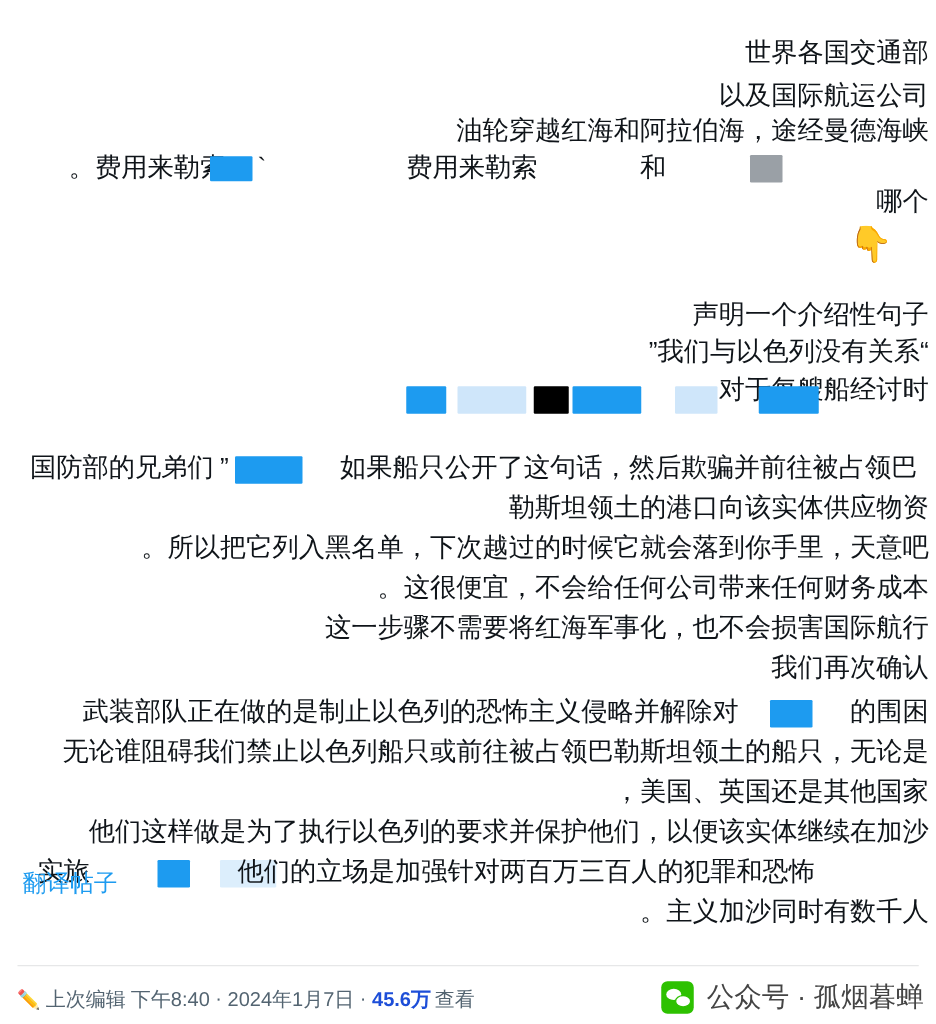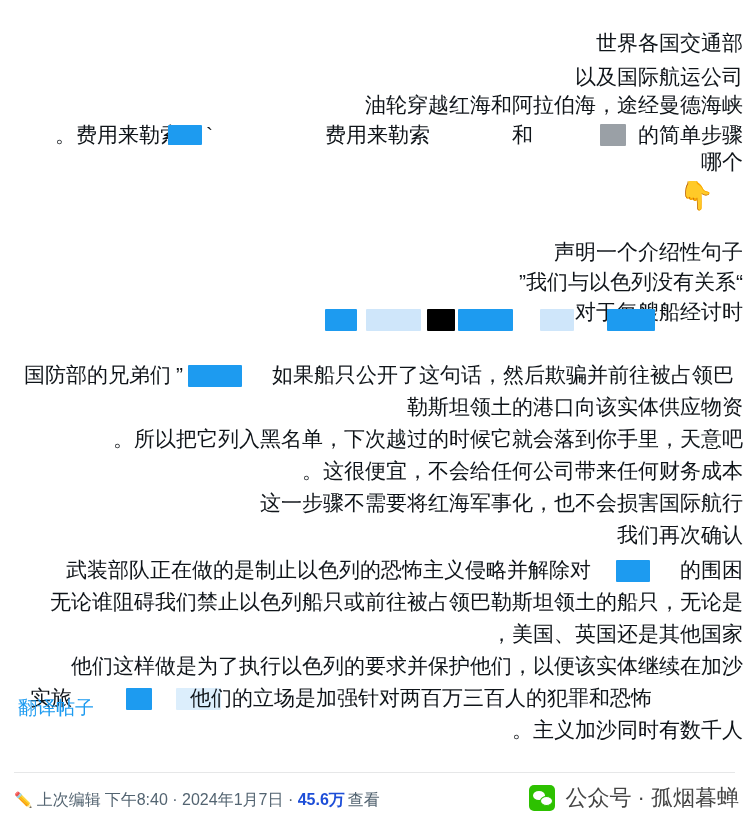--- a/index.html
+++ b/index.html
@@ -164,21 +164,20 @@
 
     <div class="line right row-abs" style="top:88px; right:0; width:749px;">油轮穿越红海和阿拉伯海，途经曼德海峡</div>
 
     <div class="row-abs" style="top:118px; left:0; width:749px; height:34px;">
       <span class="line" style="position:absolute; left:55px; top:0;">。费用来勒索</span>
       <span class="redact r-blue" style="position:absolute; left:168px; top:7px; width:34px; height:20px;"></span>
       <span class="line" style="position:absolute; left:206px; top:0;">`</span>
       <span class="line" style="position:absolute; left:325px; top:0;text-align:right;">费用来勒索</span>
       <span class="line" style="position:absolute; left:512px; top:0;">和</span>
       <span class="redact r-gray" style="position:absolute; left:600px; top:6px; width:26px; height:22px;"></span>
-      <span class="line" style="position:absolute; right:6px; top:0;">的简单步骤</span>
     </div>
 
     <div class="line right row-abs" style="top:145px; right:0; width:749px;">哪个</div>
 
     <div class="hand" style="right:35px; top:182px;">👇</div>
 
     <div class="line right row-abs" style="top:235px; right:0; width:749px;">声明一个介绍性句子</div>
     <div class="line right row-abs" style="top:265px; right:0; width:749px;">”我们与以色列没有关系“</div>
     <div class="line right row-abs" style="top:295px; right:0; width:749px;">对于每艘船经讨时</div>
 

